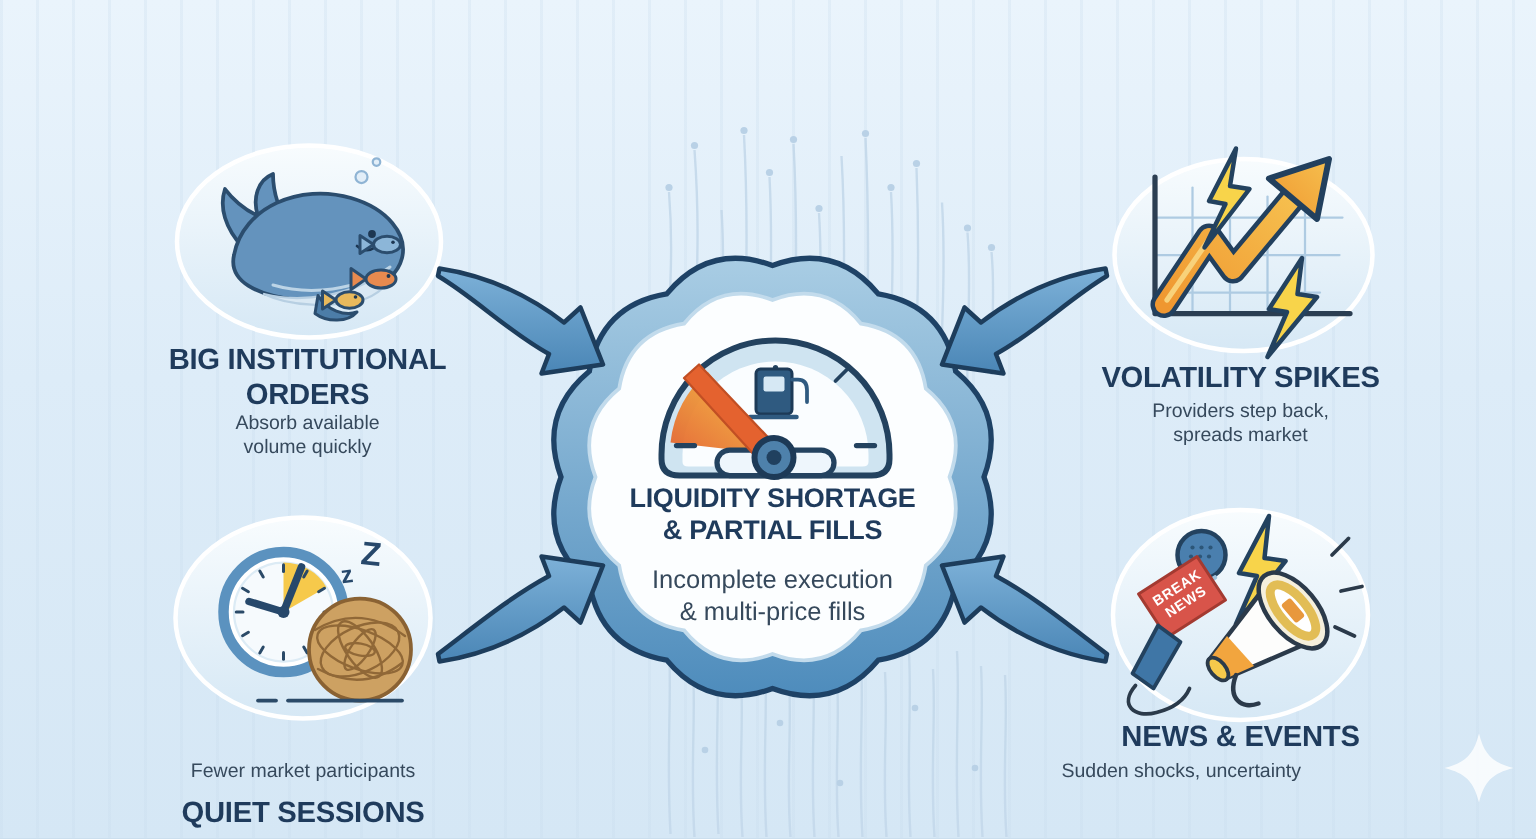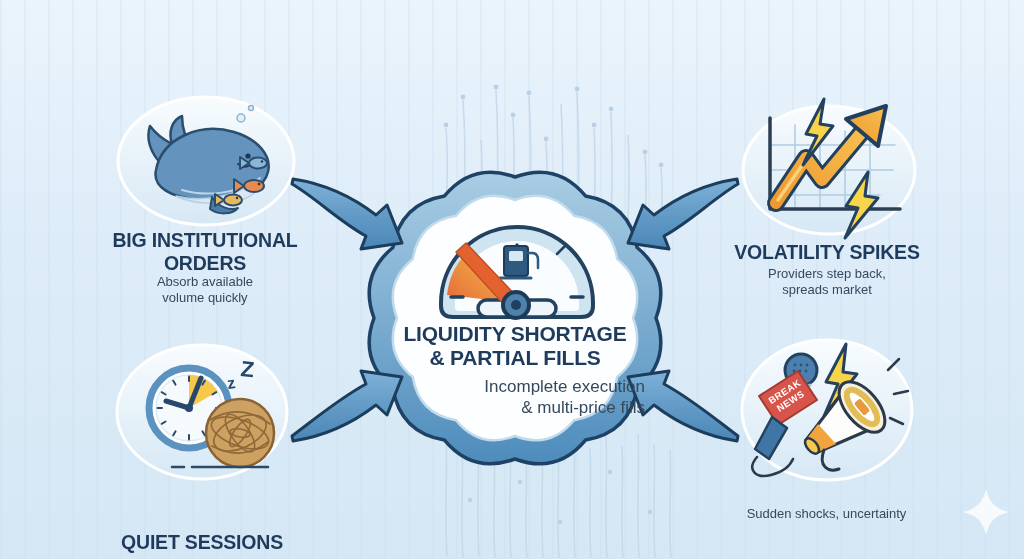--- a/index.html
+++ b/index.html
@@ -7,21 +7,21 @@
     position:relative;width:1024px;height:559px;overflow:hidden;
     font-family:"Liberation Sans",sans-serif;
     background:
       repeating-linear-gradient(90deg, rgba(199,219,236,.28) 0 2px, rgba(255,255,255,0) 2px 24px),
       linear-gradient(180deg,#eaf4fc 0%,#ddecf8 45%,#d5e7f5 100%);
   }
   svg.art{position:absolute;left:0;top:0;}
   .txt{position:absolute;text-align:center;white-space:pre-line;color:#1f3b5c;}
   .title{font-size:29px;font-weight:800;letter-spacing:-.3px;color:#1e3a5a;}
   .hd{font-size:19.5px;font-weight:800;line-height:1.16;letter-spacing:-.2px;}
-  .hd-lg{font-size:21px;}
+  .hd-lg{font-size:18px;}
   .sub{font-size:13px;color:#36495c;line-height:1.24;font-weight:400;}
 </style>
 </head>
 <body>
 
 <div class="stage">
 
 <svg class="art" width="1024" height="559" viewBox="0 0 1024 559">
   <defs>
     <linearGradient id="bubbleG" x1="0" y1="0" x2="0" y2="1">
@@ -267,21 +267,23 @@
 <div class="txt hd" style="left:95px;top:229px;width:220px;">BIG INSTITUTIONAL
 ORDERS</div>
 <div class="txt sub" style="left:95px;top:274px;width:220px;">Absorb available
 volume quickly</div>
 
 <div class="txt hd" style="left:712px;top:241px;width:230px;">VOLATILITY SPIKES</div>
 <div class="txt sub" style="left:712px;top:266px;width:230px;">Providers step back,
 spreads market</div>
 
 <div class="txt hd" style="left:92px;top:508px;width:220px;margin-top:23px;">QUIET SESSIONS</div>
-
-<div class="txt sub" style="left:699px;top:506px;width:255px;">Sudden shocks, uncertainty</div>
+<div class="txt sub" style="left:77px;top:506px;width:250px;">Fewer market participants</div>
+
+<div class="txt hd" style="left:707px;top:480px;width:240px;">NEWS &amp; EVENTS</div>
+<div class="txt sub" style="left:660px;top:506px;width:255px;">Sudden shocks, uncertainty</div>
 
 <div class="txt hd hd-lg" style="left:365px;top:322px;width:300px;">LIQUIDITY SHORTAGE
 &amp; PARTIAL FILLS</div>
-<div class="txt sub" style="left:385px;top:376px;width:260px;font-size:17px;text-align:right;">Incomplete execution
+<div class="txt sub" style="left:385px;top:376px;width:260px;font-size:17px;">Incomplete execution
 &amp; multi-price fills</div>
 
 </div>
 
 </body></html>

